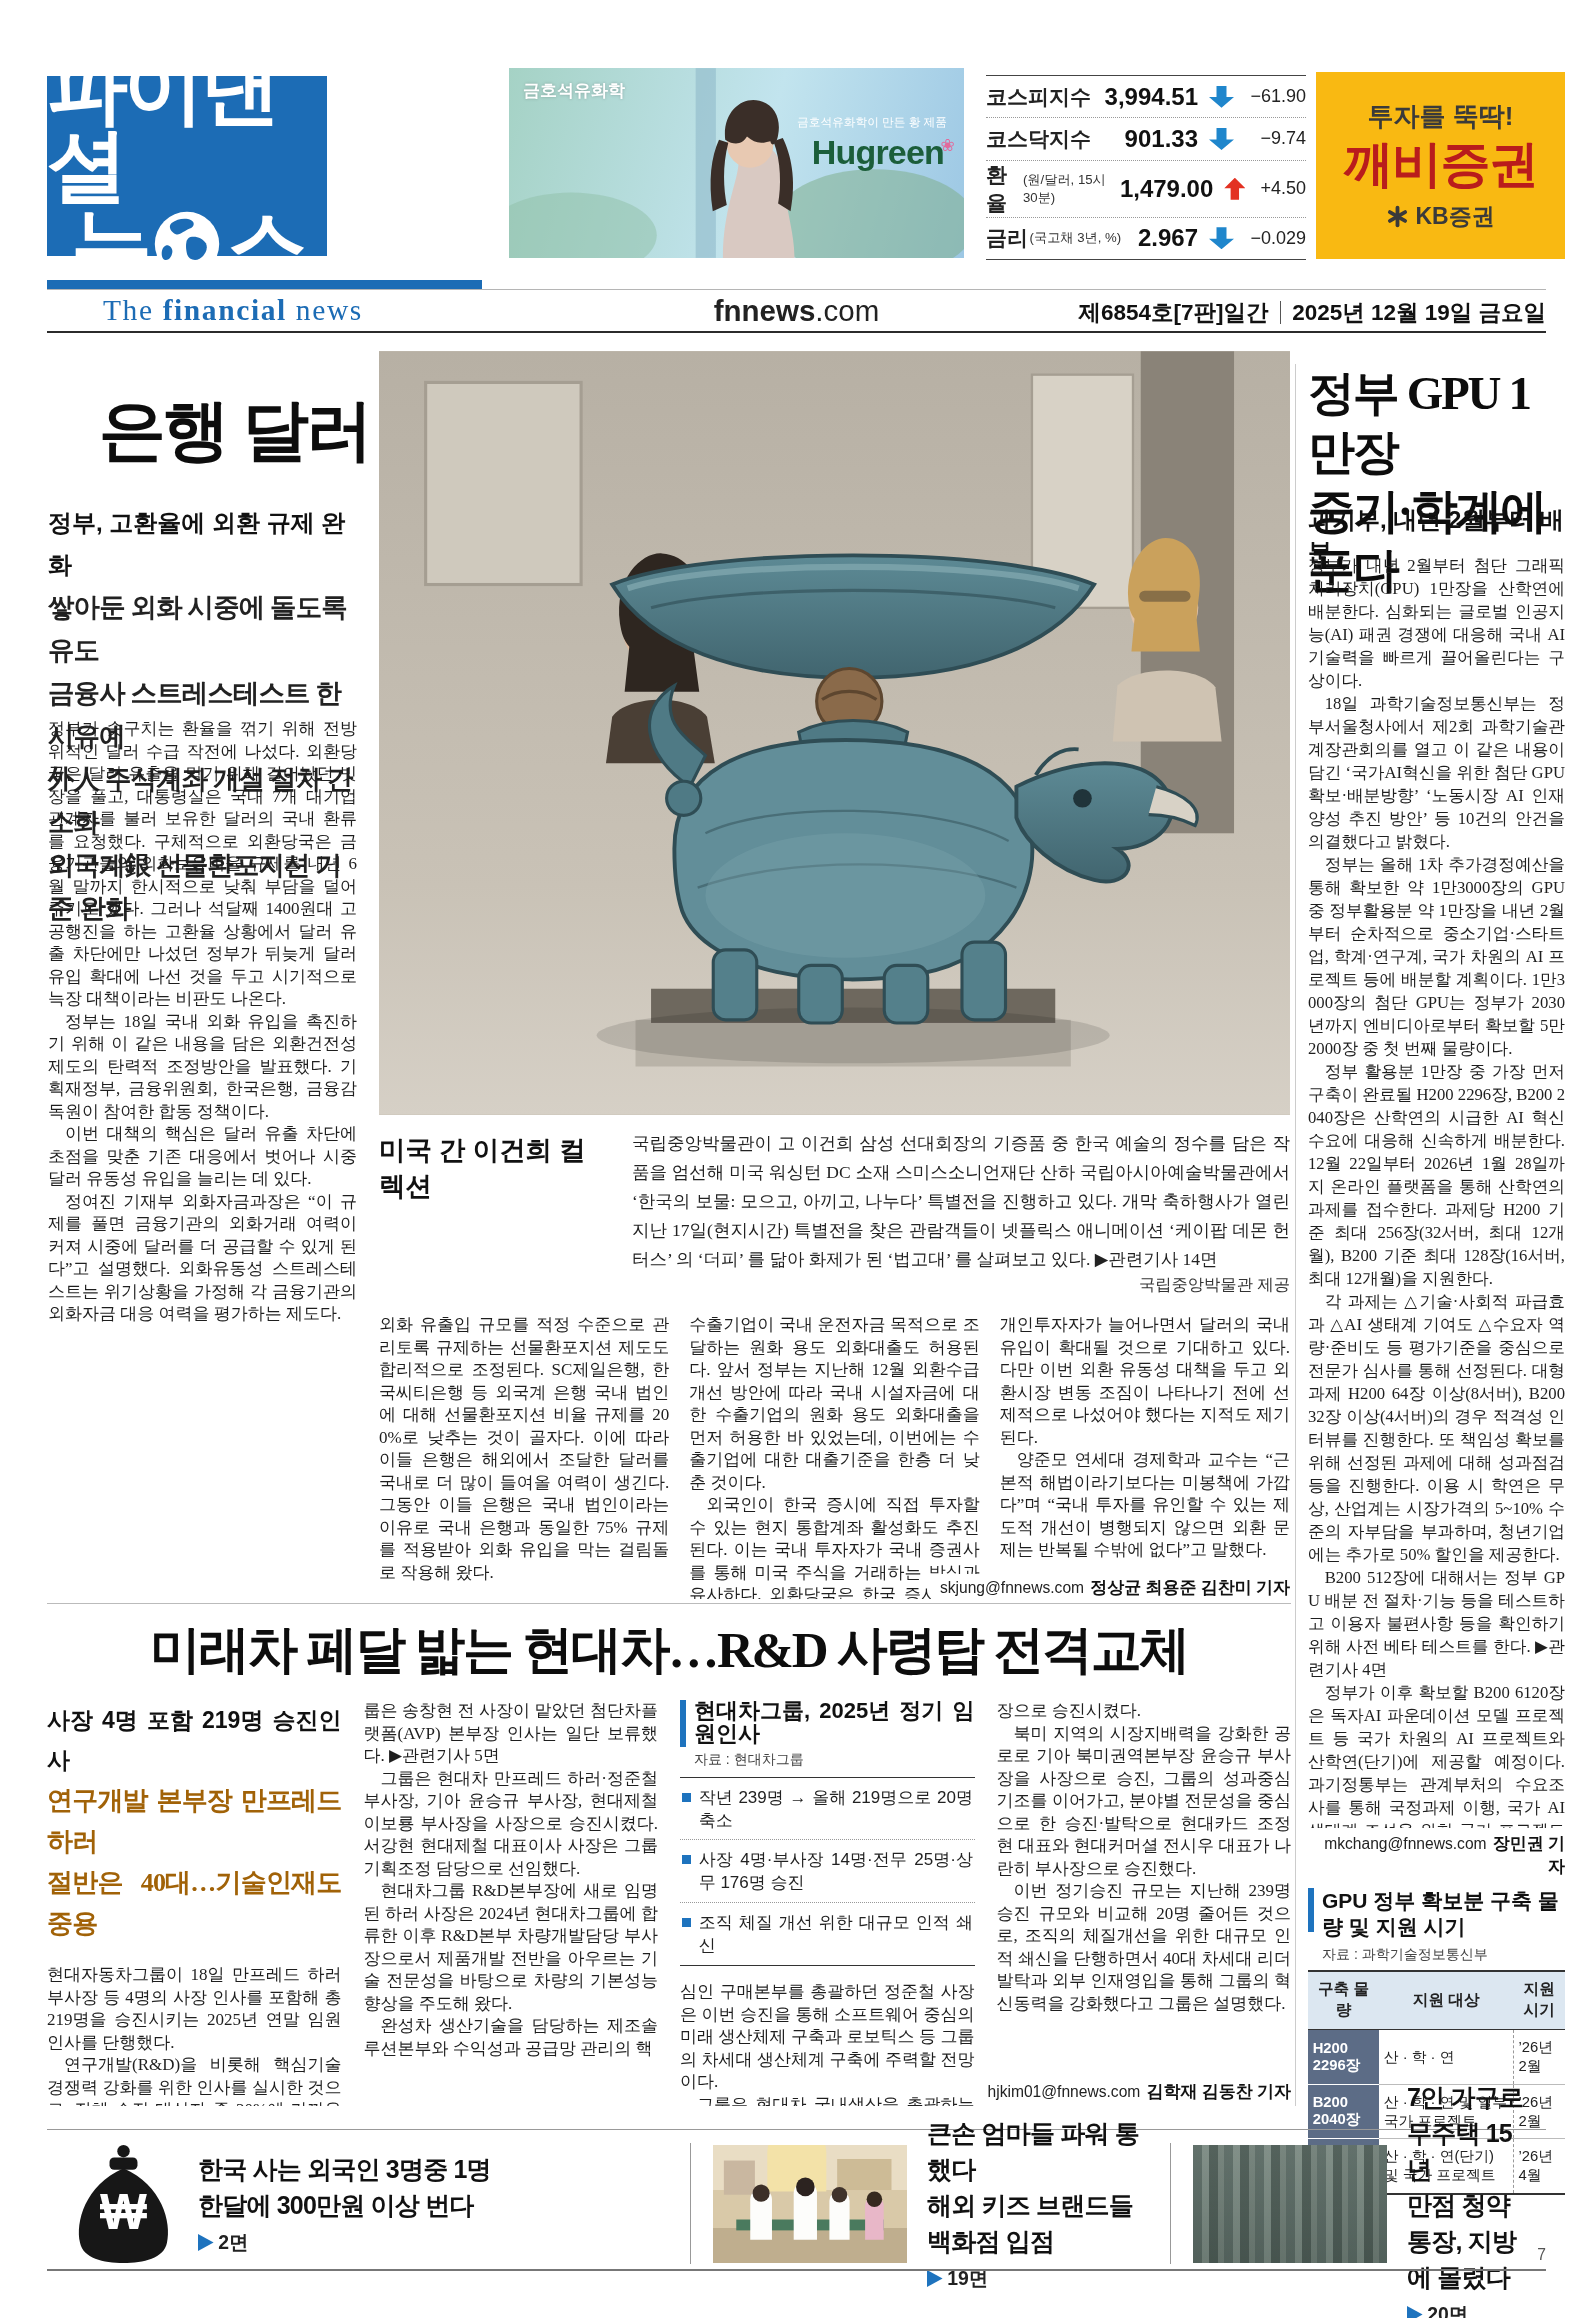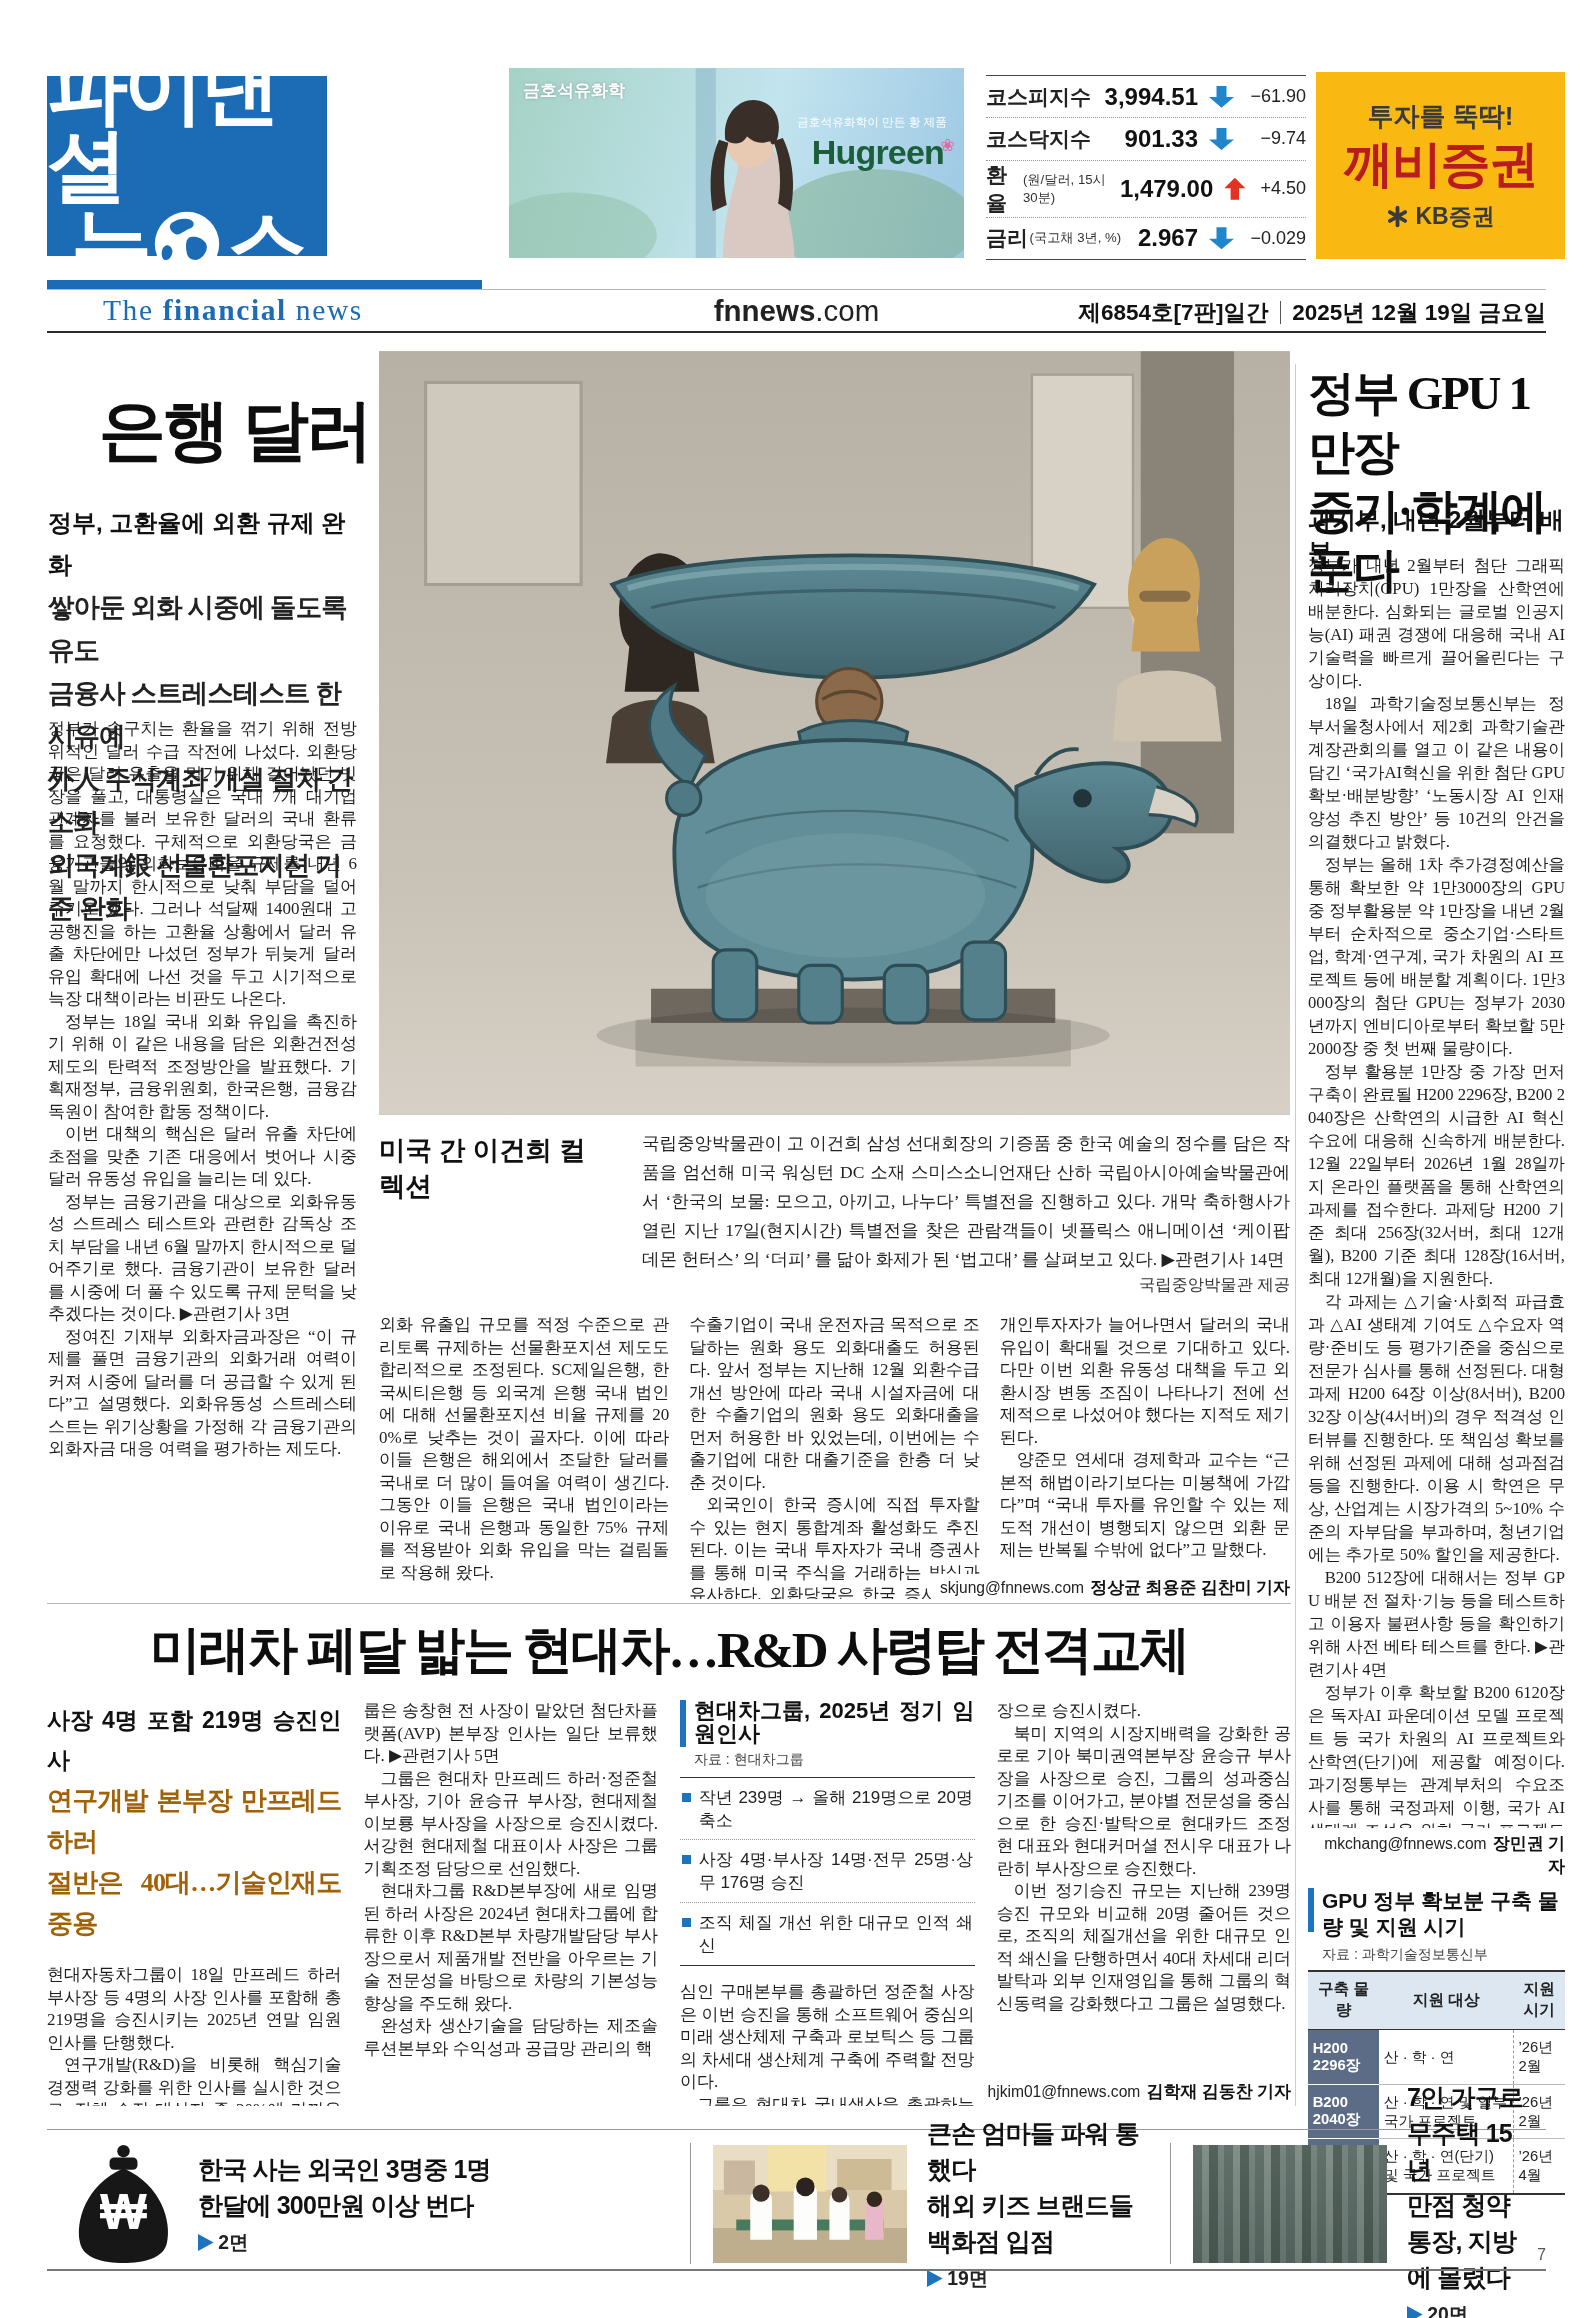--- a/index.html
+++ b/index.html
@@ -66,21 +66,21 @@
   
   .subheads{left:48px;top:502px;width:309px;}
   .sh-main{font-size:24px;font-weight:900;color:#111;line-height:42px;}
   .sh{font-size:26.4px;font-weight:600;color:#222;line-height:43px;letter-spacing:-0.8px;}
   .leftbody{left:48px;top:718px;width:309px;height:877px;overflow:hidden;font-size:17px;line-height:22.5px;color:#1e1e1e;}
 
   
   .photo{left:379px;top:351px;width:911px;height:764px;overflow:hidden;background:#c6bfb2;}
 
   
-  .cap-row{left:379px;top:1129px;width:911px;display:flex;gap:36px;}
+  .cap-row{left:379px;top:1129px;width:911px;display:flex;gap:26px;}
   .cap-label{width:227px;font-size:26.4px;font-weight:900;color:#111;line-height:36px;padding-top:3.1px;}
   .cap-body{flex:1;font-size:17.5px;line-height:29px;color:#222;}
   .cap-credit{text-align:right;font-size:16.3px;color:#333;}
 
   
   .midcols{left:379px;top:1314px;width:911px;height:285px;display:flex;gap:20px;}
   .mcol{flex:1;overflow:hidden;font-size:17px;line-height:22.5px;color:#1e1e1e;}
   .lead-byline{position:absolute;right:0;bottom:0;background:#fff;padding:1.6px 0 0 7.8px;font-size:17px;font-weight:bold;color:#111;}
   .byl-mail{font-family:"Liberation Sans","DejaVu Sans",sans-serif;font-size:15.6px;font-weight:normal;color:#222;margin-right:6.2px;}
 
@@ -248,21 +248,20 @@
     <div class="sh">쌓아둔 외화 시중에 돌도록 유도</div>
     <div class="sh">금융사 스트레스테스트 한시유예</div>
     <div class="sh">外人 주식계좌 개설 절차 간소화</div>
     <div class="sh">외국계銀 선물환포지션 기준 완화</div>
   </div>
 
   <div class="abs leftbody jt">
     <p class="bp first">정부가 솟구치는 환율을 꺾기 위해 전방위적인 달러 수급 작전에 나섰다. 외환당국은 달러 유출을 막기 위해 걸어놨던 빗장을 풀고, 대통령실은 국내 7개 대기업 관계자를 불러 보유한 달러의 국내 환류를 요청했다. 구체적으로 외환당국은 금융기관들의 외화보유비율 규제를 내년 6월 말까지 한시적으로 낮춰 부담을 덜어주기로 했다. 그러나 석달째 1400원대 고공행진을 하는 고환율 상황에서 달러 유출 차단에만 나섰던 정부가 뒤늦게 달러 유입 확대에 나선 것을 두고 시기적으로 늑장 대책이라는 비판도 나온다.</p>
     <p class="bp">정부는 18일 국내 외화 유입을 촉진하기 위해 이 같은 내용을 담은 외환건전성 제도의 탄력적 조정방안을 발표했다. 기획재정부, 금융위원회, 한국은행, 금융감독원이 참여한 합동 정책이다.</p>
     <p class="bp">이번 대책의 핵심은 달러 유출 차단에 초점을 맞춘 기존 대응에서 벗어나 시중 달러 유동성 유입을 늘리는 데 있다.</p>
-    <p class="bp">정부는 금융기관을 대상으로 외화유동성 스트레스 테스트와 관련한 감독상 조치 부담을 내년 6월 말까지 한시적으로 덜어주기로 했다. 금융기관이 보유한 달러를 시중에 더 풀 수 있도록 규제 문턱을 낮추겠다는 것이다.  ▶관련기사 3면</p>
     <p class="bp">정여진 기재부 외화자금과장은 “이 규제를 풀면 금융기관의 외화거래 여력이 커져 시중에 달러를 더 공급할 수 있게 된다”고 설명했다. 외화유동성 스트레스테스트는 위기상황을 가정해 각 금융기관의 외화자금 대응 여력을 평가하는 제도다.</p>
   </div>
 
   <figure class="abs photo" style="margin:0;">
     <svg width="911" height="764" viewBox="0 0 1172 982">
       <defs>
         <linearGradient id="wall" x1="0" y1="0" x2="0" y2="1">
           <stop offset="0" stop-color="#b7b0a4"></stop>
             <stop offset="0.7" stop-color="#c9c2b6"></stop>
             <stop offset="1" stop-color="#d6d0c6"></stop>

